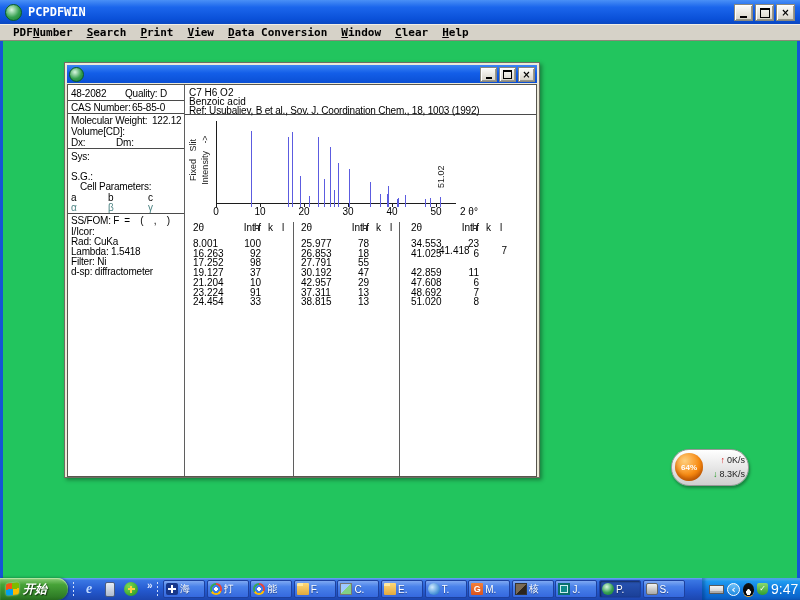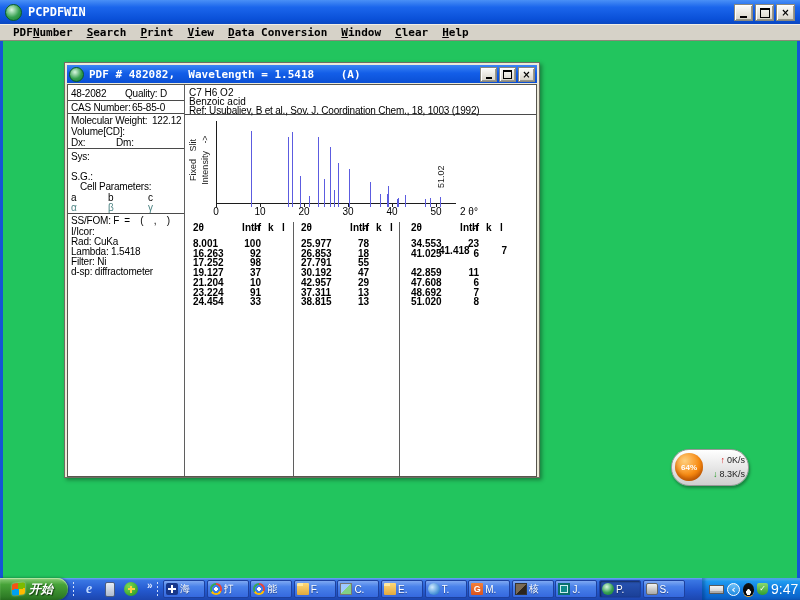--- a/index.html
+++ b/index.html
@@ -51,21 +51,21 @@
   
   .axis{position:absolute;background:#1c1c1c;}
   .bar{position:absolute;width:1px;}
   .tick{position:absolute;width:1px;height:3px;background:#1c1c1c;}
   .tick-label{position:absolute;width:20px;text-align:center;font-size:10px;}
   .ylabel{position:absolute;left:92px;top:62px;width:80px;height:26px;
     transform:rotate(-90deg);text-align:center;font-size:9px;line-height:12px;color:#222;word-spacing:5px;}
   .annot{position:absolute;left:357px;top:82px;width:32px;transform:rotate(-90deg);font-size:9px;color:#222;}
   
   .tgroup{position:absolute;top:138px;width:106px;height:250px;}
-  .trow{position:absolute;left:0;width:106px;height:10px;line-height:10px;font-weight:bold;}
+  .trow{position:absolute;left:0;width:106px;height:10px;line-height:10px;}
   .trow span{position:absolute;top:0;}
   .c-2t{left:0;}
   .c-int{left:36px;width:32px;text-align:right;}
   .c-h{left:61px;} .c-k{left:75px;} .c-l{left:89px;}
   
   .speed-widget{position:absolute;left:671px;top:449px;width:76px;height:35px;border-radius:18px;
     background:linear-gradient(180deg,#ffffff,#e2e2e2 60%,#cfcfcf);border:1px solid #979797;
     box-shadow:1px 2px 3px rgba(0,0,0,.35);z-index:4;}
   .ball{position:absolute;left:3px;top:3px;width:28px;height:28px;border-radius:50%;
     background:radial-gradient(circle at 35% 28%,#ffcf7e,#f88a10 55%,#cf5f00);
@@ -74,21 +74,21 @@
   .sw-rows{position:absolute;left:33px;top:3px;width:40px;}
   .sw-row{display:flex;align-items:center;justify-content:flex-end;height:14px;font-size:9px;color:#222;}
   .arrow-up{color:#d42020;font-weight:bold;margin-right:2px;}
   .arrow-down{color:#1f9a1f;font-weight:bold;margin-right:2px;}
   
   .taskbar{position:absolute;left:0;top:578px;width:800px;height:22px;
     background:linear-gradient(180deg,#6fa5f4 0%,#3a77e4 10%,#2459cf 55%,#1c46ae 100%);z-index:5;}
   .start-btn{position:absolute;left:0;top:0;height:22px;width:68px;border-radius:0 11px 11px 0;
     background:linear-gradient(180deg,#8ed07c 0%,#47a338 30%,#2f7d26 85%,#256b1e 100%);
     box-shadow:1px 0 3px rgba(0,0,0,.45),inset 0 1px 1px #b8e6a4;
-    display:flex;align-items:center;gap:4px;padding-left:12px;box-sizing:border-box;cursor:pointer;}
+    display:flex;align-items:center;gap:4px;padding-left:6px;box-sizing:border-box;cursor:pointer;}
   .win-flag{width:13px;height:12px;border-radius:2px;transform:skewY(-6deg);
     background:conic-gradient(#7cbb00 0 25%,#ffbb00 25% 50%,#00a1f1 50% 75%,#f65314 75% 100%);
     box-shadow:0 0 2px rgba(255,255,255,.8);}
   .start-label{color:#fff;font-weight:bold;font-style:italic;font-size:12px;text-shadow:1px 1px 1px rgba(0,0,0,.6);}
   .grip{position:absolute;top:3px;width:3px;height:16px;
     background:radial-gradient(circle,#cdddfa 35%,transparent 40%) 0 0/3px 4px repeat-y;}
   .ql{position:absolute;top:3px;height:16px;display:flex;align-items:center;justify-content:center;cursor:pointer;}
   .overflow-chevron{position:absolute;left:147px;top:2px;color:#dbe7ff;font-size:10px;font-weight:bold;cursor:pointer;}
   .task-btn{position:absolute;top:2px;height:18px;width:42px;border-radius:2px;
     background:linear-gradient(180deg,#7fa9f2 0%,#4a82ea 35%,#3568de 100%);
@@ -163,21 +163,20 @@
       <span class="menu-item"><span></span><span class="mn-key">V</span><span>iew</span></span>
       <span class="menu-item"><span></span><span class="mn-key">D</span><span>ata Conversion</span></span>
       <span class="menu-item"><span></span><span class="mn-key">W</span><span>indow</span></span>
       <span class="menu-item"><span></span><span class="mn-key">C</span><span>lear</span></span>
       <span class="menu-item"><span></span><span class="mn-key">H</span><span>elp</span></span>
     </div>
 
   <div class="card-window">
     <div class="card-titlebar">
       <span class="card-icon"></span>
-      <span class="card-title">PDF # 482082,  Wavelength = 1.5418    (A)</span>
       <div class="card-controls">
         <div class="ctl-btn ctl-sm">
             <span class="g-min"></span>
           </div>
         <div class="ctl-btn ctl-sm">
             <span class="g-max"></span>
           </div>
         <div class="ctl-btn ctl-sm">
             <span class="g-close">×</span>
           </div>

